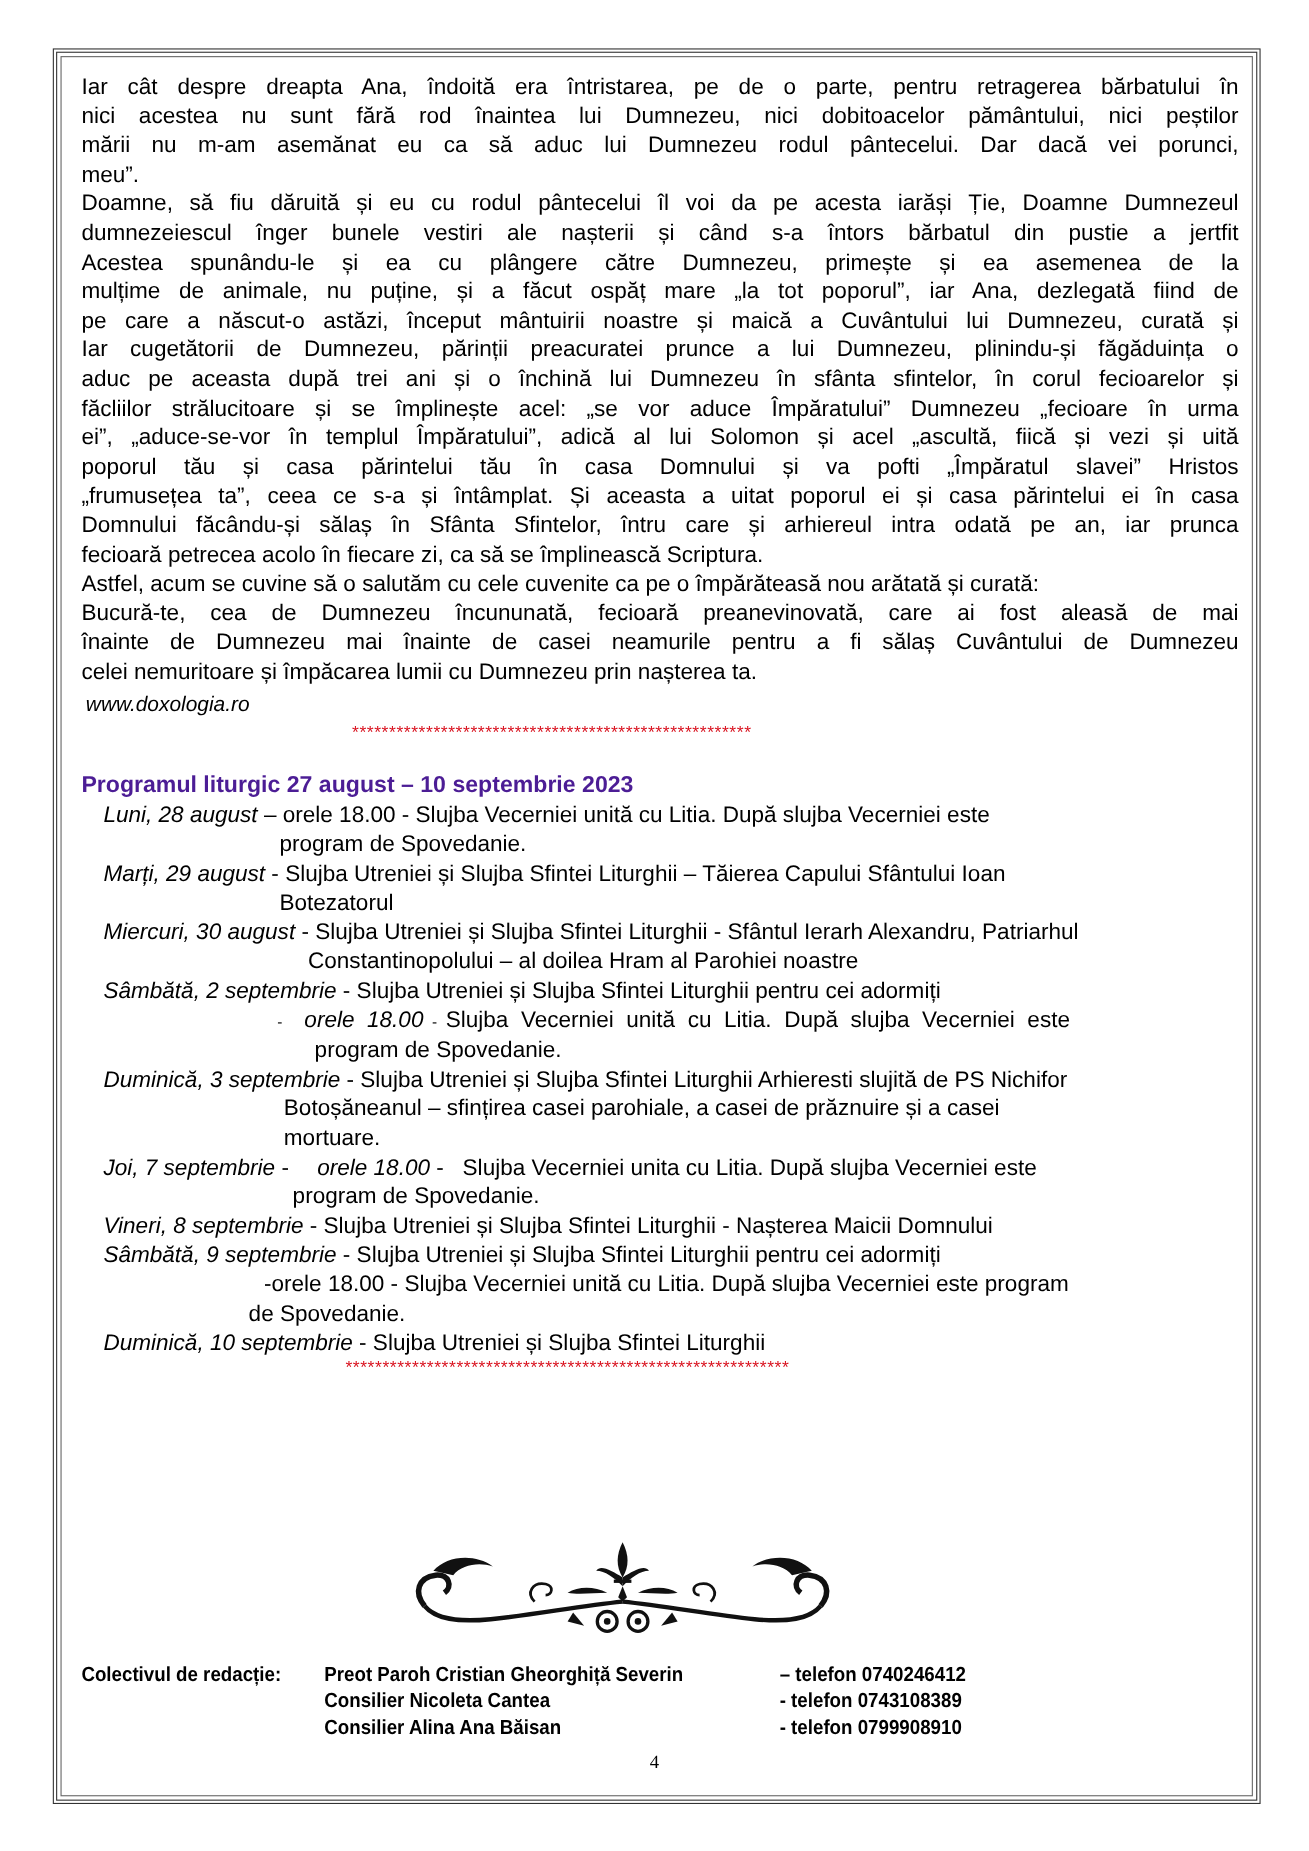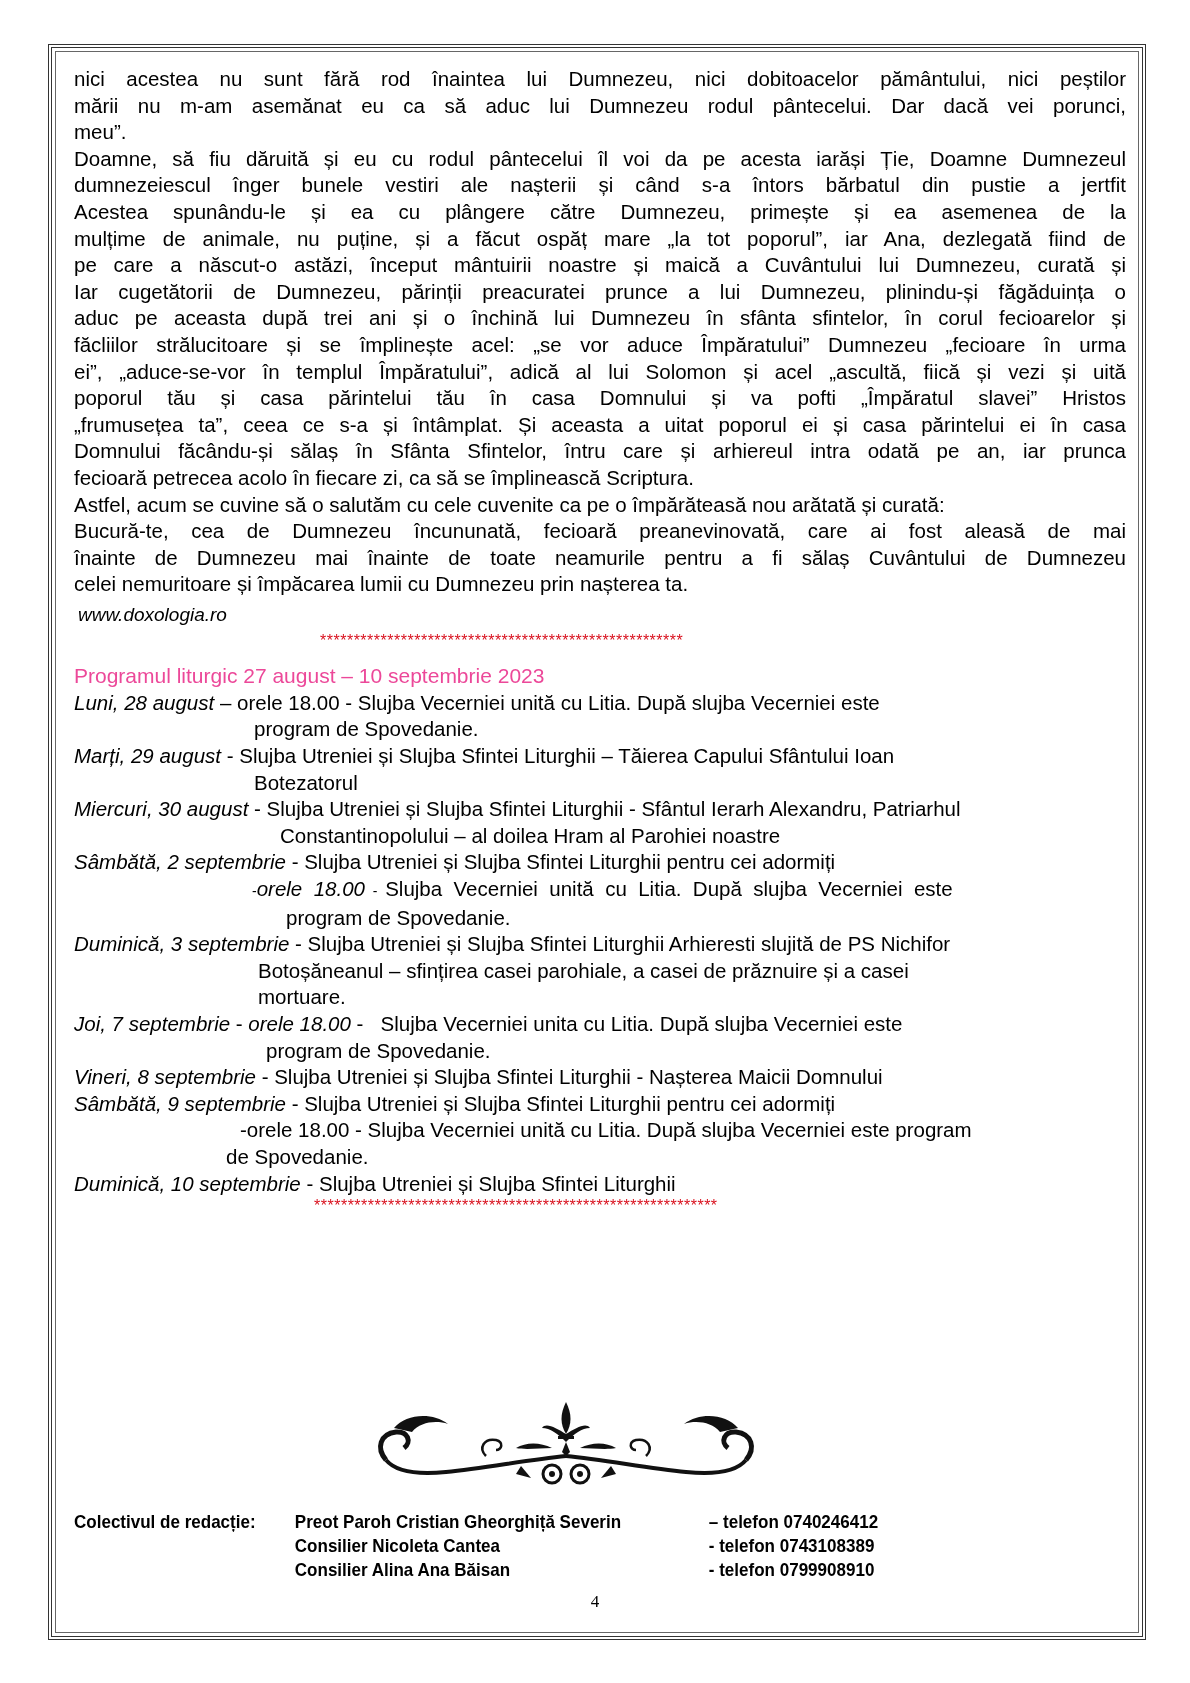--- a/index.html
+++ b/index.html
@@ -11,24 +11,24 @@
                  border:1px solid #666; }
   .content { position:absolute; left:74px; top:66px; width:1052px; }
   .para { font-size:20.5px; line-height:26.6px; text-align:justify; margin:0; }
   .para .ln { display:block; text-align:justify; text-align-last:justify; }
   .para .ln.last { text-align-last:left; }
   .source { font-size:19px; font-style:italic; line-height:26px; margin:4px; }
   .stars { color:#d9121f; font-size:16px; letter-spacing:0.5px; line-height:18px;
            white-space:nowrap; overflow:hidden; }
   .stars1 { margin-left:246px; margin-top:2px; width:540px; }
   .stars2 { margin-left:240px; margin-top:0px; width:560px; }
-  .prog-title { color:#ec4899; font-weight:normal; font-size:21px; line-height:28px; margin-top:12px; }
+  .prog-title { color:#4c1d95; font-weight:bold; font-size:21px; line-height:28px; margin-top:24px; }
   .sched { font-size:20.5px; line-height:26.6px; }
   .sched .row { display:block; white-space:nowrap; }
-  .sched .day { font-style:italic; }
+  .sched .day { font-style:italic;margin-left:20px; }
   .sched .ind { display:block; white-space:nowrap; }
   .ornament { position:absolute; left:356px; top:1398px; width:420px; height:100px; }
   .team { position:absolute; left:74px; top:1510px; font-family:"Liberation Sans", sans-serif;
           font-weight:bold; font-size:18.5px; line-height:24px; transform:scaleX(0.92);
           transform-origin:left top; }
   .team .r { position:relative; height:24px; white-space:nowrap; }
   .team .lab { position:absolute; left:0; }
   .team .nm { position:absolute; left:240px; }
   .team .ph { position:absolute; left:680px; }
   .team .ph1 { left:688px; }
@@ -39,20 +39,21 @@
 <body>
 
 <div class="frame">
   <div class="frame-inner"></div>
 </div>
 
 <div class="content">
 
   <div>
     <p class="para">
+      <span class="ln">Iar cât despre dreapta Ana, îndoită era întristarea, pe de o parte, pentru retragerea bărbatului în</span>
       <span class="ln">nici acestea nu sunt fără rod înaintea lui Dumnezeu, nici dobitoacelor pământului, nici peștilor</span>
       <span class="ln">mării nu m-am asemănat eu ca să aduc lui Dumnezeu rodul pântecelui. Dar dacă vei porunci,</span>
       <span class="ln last">meu”.</span>
       <span class="ln">Doamne, să fiu dăruită și eu cu rodul pântecelui îl voi da pe acesta iarăși Ție, Doamne Dumnezeul</span>
     </p>
     <p class="para">
       <span class="ln">dumnezeiescul înger bunele vestiri ale nașterii și când s-a întors bărbatul din pustie a jertfit</span>
       <span class="ln">Acestea spunându-le și ea cu plângere către Dumnezeu, primește și ea asemenea de la</span>
       <span class="ln">mulțime de animale, nu puține, și a făcut ospăț mare „la tot poporul”, iar Ana, dezlegată fiind de</span>
       <span class="ln">pe care a născut-o astăzi, început mântuirii noastre și maică a Cuvântului lui Dumnezeu, curată și</span>
@@ -65,21 +66,21 @@
       <span class="ln">poporul tău și casa părintelui tău în casa Domnului și va pofti „Împăratul slavei” Hristos</span>
       <span class="ln">„frumusețea ta”, ceea ce s-a și întâmplat. Și aceasta a uitat poporul ei și casa părintelui ei în casa</span>
       <span class="ln">Domnului făcându-și sălaș în Sfânta Sfintelor, întru care și arhiereul intra odată pe an, iar prunca</span>
       <span class="ln last">fecioară petrecea acolo în fiecare zi, ca să se împlinească Scriptura.</span>
     </p>
     <p class="para">
       <span class="ln last">Astfel, acum se cuvine să o salutăm cu cele cuvenite ca pe o împărăteasă nou arătată și curată:</span>
     </p>
     <p class="para">
       <span class="ln">Bucură-te, cea de Dumnezeu încununată, fecioară preanevinovată, care ai fost aleasă de mai</span>
-      <span class="ln">înainte de Dumnezeu mai înainte de toate neamurile pentru a fi sălaș Cuvântului de Dumnezeu</span>
+      <span class="ln">înainte de Dumnezeu mai înainte de casei neamurile pentru a fi sălaș Cuvântului de Dumnezeu</span>
       <span class="ln last">celei nemuritoare și împăcarea lumii cu Dumnezeu prin nașterea ta.</span>
     </p>
     <p class="source">www.doxologia.ro</p>
   </div>
 
   <div class="stars stars1">******************************************************</div>
 
   <div class="prog-title">Programul liturgic 27 august – 10 septembrie 2023</div>
 
   <div class="sched">

